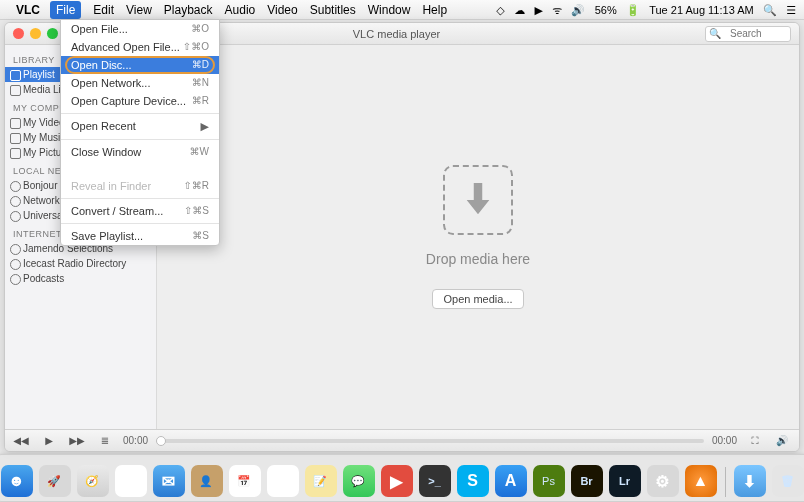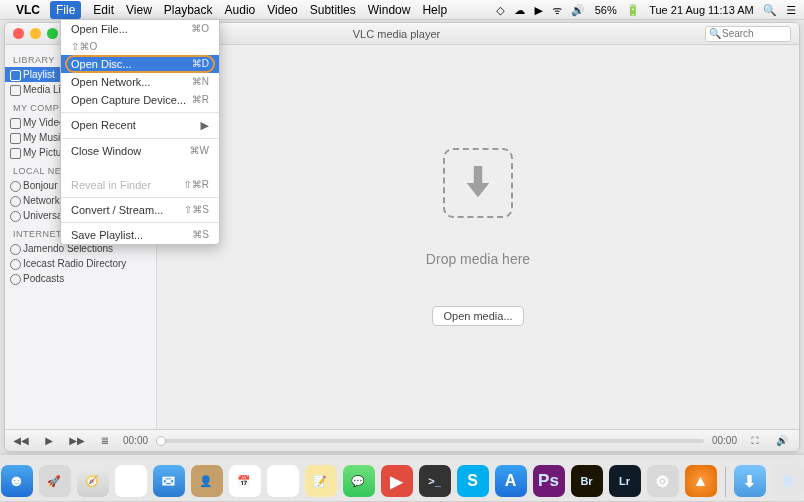--- a/index.html
+++ b/index.html
@@ -16,33 +16,33 @@
 .menubar .clock { margin-left: 8px; }
 
 
 .window { position: absolute; left:4px; top:22px; right:4px; height:430px; background:#ececec; border:1px solid #c9c9c9; border-radius:6px; overflow:hidden; box-shadow:0 2px 8px rgba(0,0,0,.15);}
 .titlebar { height:22px; background:linear-gradient(#f6f6f6,#e6e6e6); border-bottom:1px solid #d0d0d0; display:flex; align-items:center; position:relative;}
 .traffic { display:flex; gap:6px; padding-left:8px;}
 .traffic span{ width:11px;height:11px;border-radius:50%; display:inline-block;}
 .traffic .r{background:#ff5f57;} .traffic .y{background:#febc2e;} .traffic .g{background:#28c840;}
 .titlebar .title{ position:absolute; left:0; right:11px; text-align:center; font-size:11px; color:#555;}
 .titlebar .searchwrap{ margin-left:auto; margin-right:8px; position:relative;}
-.titlebar input{ height:16px; width:86px; border:1px solid #ccc; border-radius:3px; font-size:10px; padding:0 4px 0 16px;}
+.titlebar input{ height:16px; width:86px; border:1px solid #ccc; border-radius:3px; font-size:10px; padding:0 4px 0 24px;}
 .titlebar .searchwrap .sicon{ position:absolute; left:4px; top:2px; font-size:10px; color:#888;}
 
 .body { display:flex; height:calc(100% - 22px - 22px);}
 .sidebar { width:152px; background:#f3f3f5; border-right:1px solid #dadada; font-size:10px; padding-top:4px;}
 .sidebar .group { color:#7a7a7a; font-size:9px; letter-spacing:.5px; padding:6px 8px 2px; text-transform:uppercase;}
 .sidebar .item { padding:2px 8px 2px 18px; color:#444; position:relative;}
 .sidebar .item.sel { background:#3b7ddd; color:#fff;}
 .sidebar .item::before { content:''; position:absolute; left:5px; top:3px; width:9px; height:9px; border:1px solid #777; border-radius:2px;}
 .sidebar .item.sel::before{ border-color:#fff;}
 .sidebar .item.radio::before{ border-radius:50%;}
 
-.main { flex:1; background:#eeeeee; display:flex; flex-direction:column; align-items:center; justify-content:center; position:relative;gap:17px;}
+.main { flex:1; background:#eeeeee; display:flex; flex-direction:column; align-items:center; justify-content:center; position:relative;}
 .dropzone { border:2px dashed #9a9a9a; border-radius:10px; width:70px; height:70px; display:flex; align-items:center; justify-content:center;}
 .dropzone svg{ width:34px; height:40px; fill:#a0a0a0;}
 .droptext{ margin-top:16px; color:#888; font-size:14px;}
 .openbtn{ margin-top:22px; background:#fff; border:1px solid #c8c8c8; border-radius:4px; padding:3px 10px; font-size:11px; color:#444;}
 
 
 .controls{ position:absolute; left:0; right:0; bottom:0; height:22px; background:linear-gradient(#f6f6f6,#e6e6e6); border-top:1px solid #d0d0d0; display:flex; align-items:center; padding:0 6px; gap:8px;}
 .controls .btn{ width:20px; text-align:center; color:#555; font-size:10px;}
 .controls .track{ flex:1; height:4px; background:#d6d6d6; border-radius:2px; position:relative;}
 .controls .knob{ position:absolute; left:0; top:-3px; width:10px;height:10px; background:#fff; border:1px solid #bbb; border-radius:50%;}
@@ -88,20 +88,21 @@
     <span>☰</span>
   </span>
 </div>
 
 <div class="menu" id="file-menu">
     <div class="row">
       <span>Open File...</span>
       <span class="sc">⌘O</span>
     </div>
     <div class="row">
+      <span>Advanced Open File...</span>
       <span class="sc">⇧⌘O</span>
     </div>
     <div class="row hl">
       <div class="bg"></div>
       <span>Open Disc...</span>
       <span class="sc">⌘D</span>
       <div class="ring"></div>
     </div>
     <div class="row">
       <span>Open Network...</span>
@@ -202,21 +203,21 @@
       <div class="app" style="background: linear-gradient(rgb(88, 176, 242), rgb(42, 122, 210)); font-size: 16px; font-weight: 600;">✉</div>
       <div class="app" style="background: rgb(198, 160, 106); font-size: 11px; font-weight: 600; color: rgb(207, 230, 255);">👤</div>
       <div class="app" style="background: rgb(255, 255, 255); font-size: 11px; font-weight: 600; color: rgb(207, 230, 255);">📅</div>
       <div class="app" style="background: rgb(255, 255, 255); font-size: 16px; font-weight: 600;">☑</div>
       <div class="app" style="background: rgb(247, 231, 161); font-size: 11px; font-weight: 600; color: rgb(207, 230, 255);">📝</div>
       <div class="app" style="background: linear-gradient(rgb(111, 224, 123), rgb(52, 199, 89)); font-size: 11px; font-weight: 600; color: rgb(207, 230, 255);">💬</div>
       <div class="app" style="background: rgb(226, 76, 63); font-size: 16px; font-weight: 600;">▶</div>
       <div class="app" style="background: rgb(51, 51, 51); font-size: 11px; font-weight: 600; color: rgb(207, 230, 255);">&gt;_</div>
       <div class="app" style="background: rgb(0, 175, 240); font-size: 16px; font-weight: 600;">S</div>
       <div class="app" style="background: linear-gradient(rgb(55, 160, 244), rgb(28, 111, 216)); font-size: 16px; font-weight: 600;">A</div>
-      <div class="app" style="background: #701a75; font-size: 17px; font-weight: 700; color: rgb(207, 230, 255);">Ps</div>
+      <div class="app" style="background: #4d7c0f; font-size: 11px; font-weight: 400; color: rgb(207, 230, 255);">Ps</div>
       <div class="app" style="background: rgb(26, 20, 0); font-size: 11px; font-weight: 600; color: rgb(207, 230, 255);">Br</div>
       <div class="app" style="background: rgb(14, 27, 38); font-size: 11px; font-weight: 600; color: rgb(207, 230, 255);">Lr</div>
       <div class="app" style="background: rgb(216, 216, 216); font-size: 16px; font-weight: 600;">⚙</div>
       <div class="app" style="background: radial-gradient(rgb(255, 154, 60), rgb(224, 106, 0)); font-size: 16px; font-weight: 600;">▲</div>
       <div class="sep"></div>
       <div class="app" style="background: linear-gradient(rgb(123, 198, 255), rgb(74, 154, 224)); font-size: 16px; font-weight: 600;">⬇</div>
       <div class="app" style="background: rgb(229, 229, 229); font-size: 11px; font-weight: 600; color: rgb(207, 230, 255);">🗑</div>
     </div>
 </div>
 

